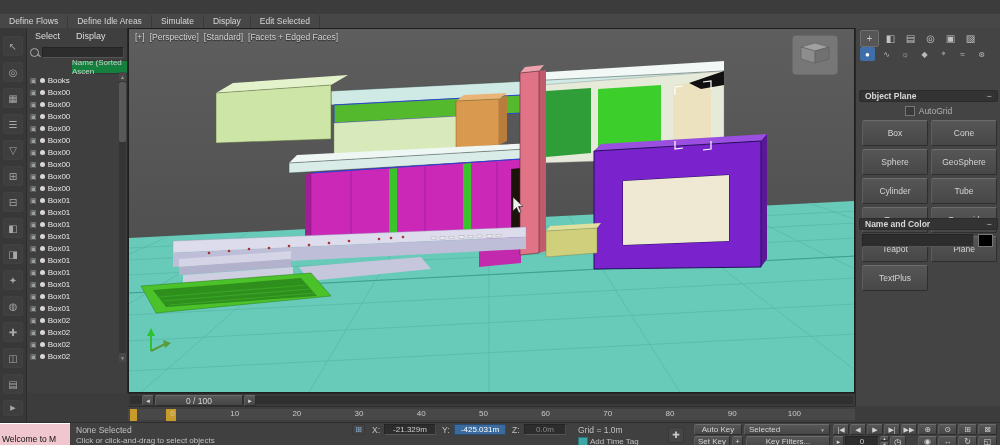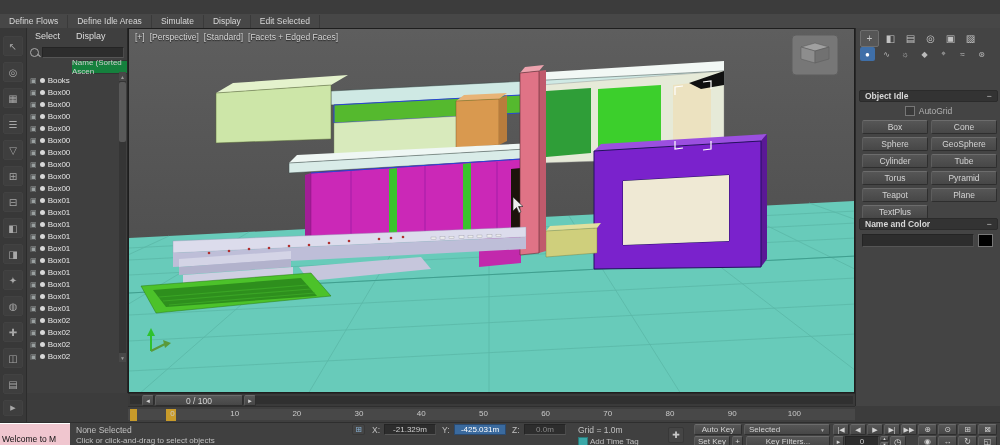--- a/index.html
+++ b/index.html
@@ -57,21 +57,21 @@
             box-sizing:border-box;}
   .ctab{width:17px;height:15px;display:flex;align-items:center;justify-content:center;color:#c2c2c2;
         font-size:10px;border-radius:2px;}
   .ctab.active{background:#565656;border:1px solid #6e6e6e;}
   .ccat{width:15px;height:14px;display:flex;align-items:center;justify-content:center;color:#bbb;
         font-size:8px;border-radius:2px;}
   .ccat.active{background:#3f6fa8;color:#fff;}
   .rollout{background:#333;border:1px solid #2b2b2b;border-radius:2px;color:#d8d8d8;font-weight:bold;
            font-size:8.5px;display:flex;align-items:center;justify-content:space-between;padding:0 5px;
            box-sizing:border-box;}
-  .objbtn{height:14px;font-size:8.5px;}
+  .objbtn{height:26px;font-size:8.5px;}
   .cb{width:8px;height:8px;border:1px solid #777;background:#3a3a3a;display:inline-block;}
   
   #timeslider{left:128px;top:393px;width:727px;height:13px;background:#3a3a3a;border-top:1px solid #2a2a2a;
               box-sizing:border-box;}
   #trackbar{left:128px;top:406px;width:727px;height:16px;background:#3f3f3f;border-top:1px solid #2f2f2f;
             box-sizing:border-box;}
   #ruler{position:absolute;left:0;top:2px;right:0;bottom:2px;background:#484848;}
   #tickrow{position:absolute;left:0;right:0;top:2px;display:flex;justify-content:space-between;
            padding:0 48px 0 32px;}
   .tick{width:25px;text-align:center;font-size:8px;color:#c9c9c9;}
@@ -418,21 +418,21 @@
 
     <div class="ccat active">●</div>
         <div class="ccat">∿</div>
         <div class="ccat">☼</div>
         <div class="ccat">◆</div>
         <div class="ccat">⌖</div>
         <div class="ccat">≈</div>
         <div class="ccat">⊛</div>
       </div>
     <div class="rollout" style="position:absolute;left:3px;top:62px;width:139px;height:12px;">
-      <span>Object Idle</span>
+      <span>Object Plane</span>
       <span style="color:#999;">−</span>
     </div>
     <div class="flex" style="position:absolute;left:0;top:78px;width:145px;justify-content:center;gap:4px;">
       <span class="cb"></span>
       <span style="color:#b0b0b0;font-size:8.5px;">AutoGrid</span>
     </div>
     <div style="position:absolute;left:6px;top:92px;display:grid;grid-template-columns:66px 66px;gap:3px;">
 
     <div class="btn3d objbtn">Box</div>
         <div class="btn3d objbtn">Cone</div>

